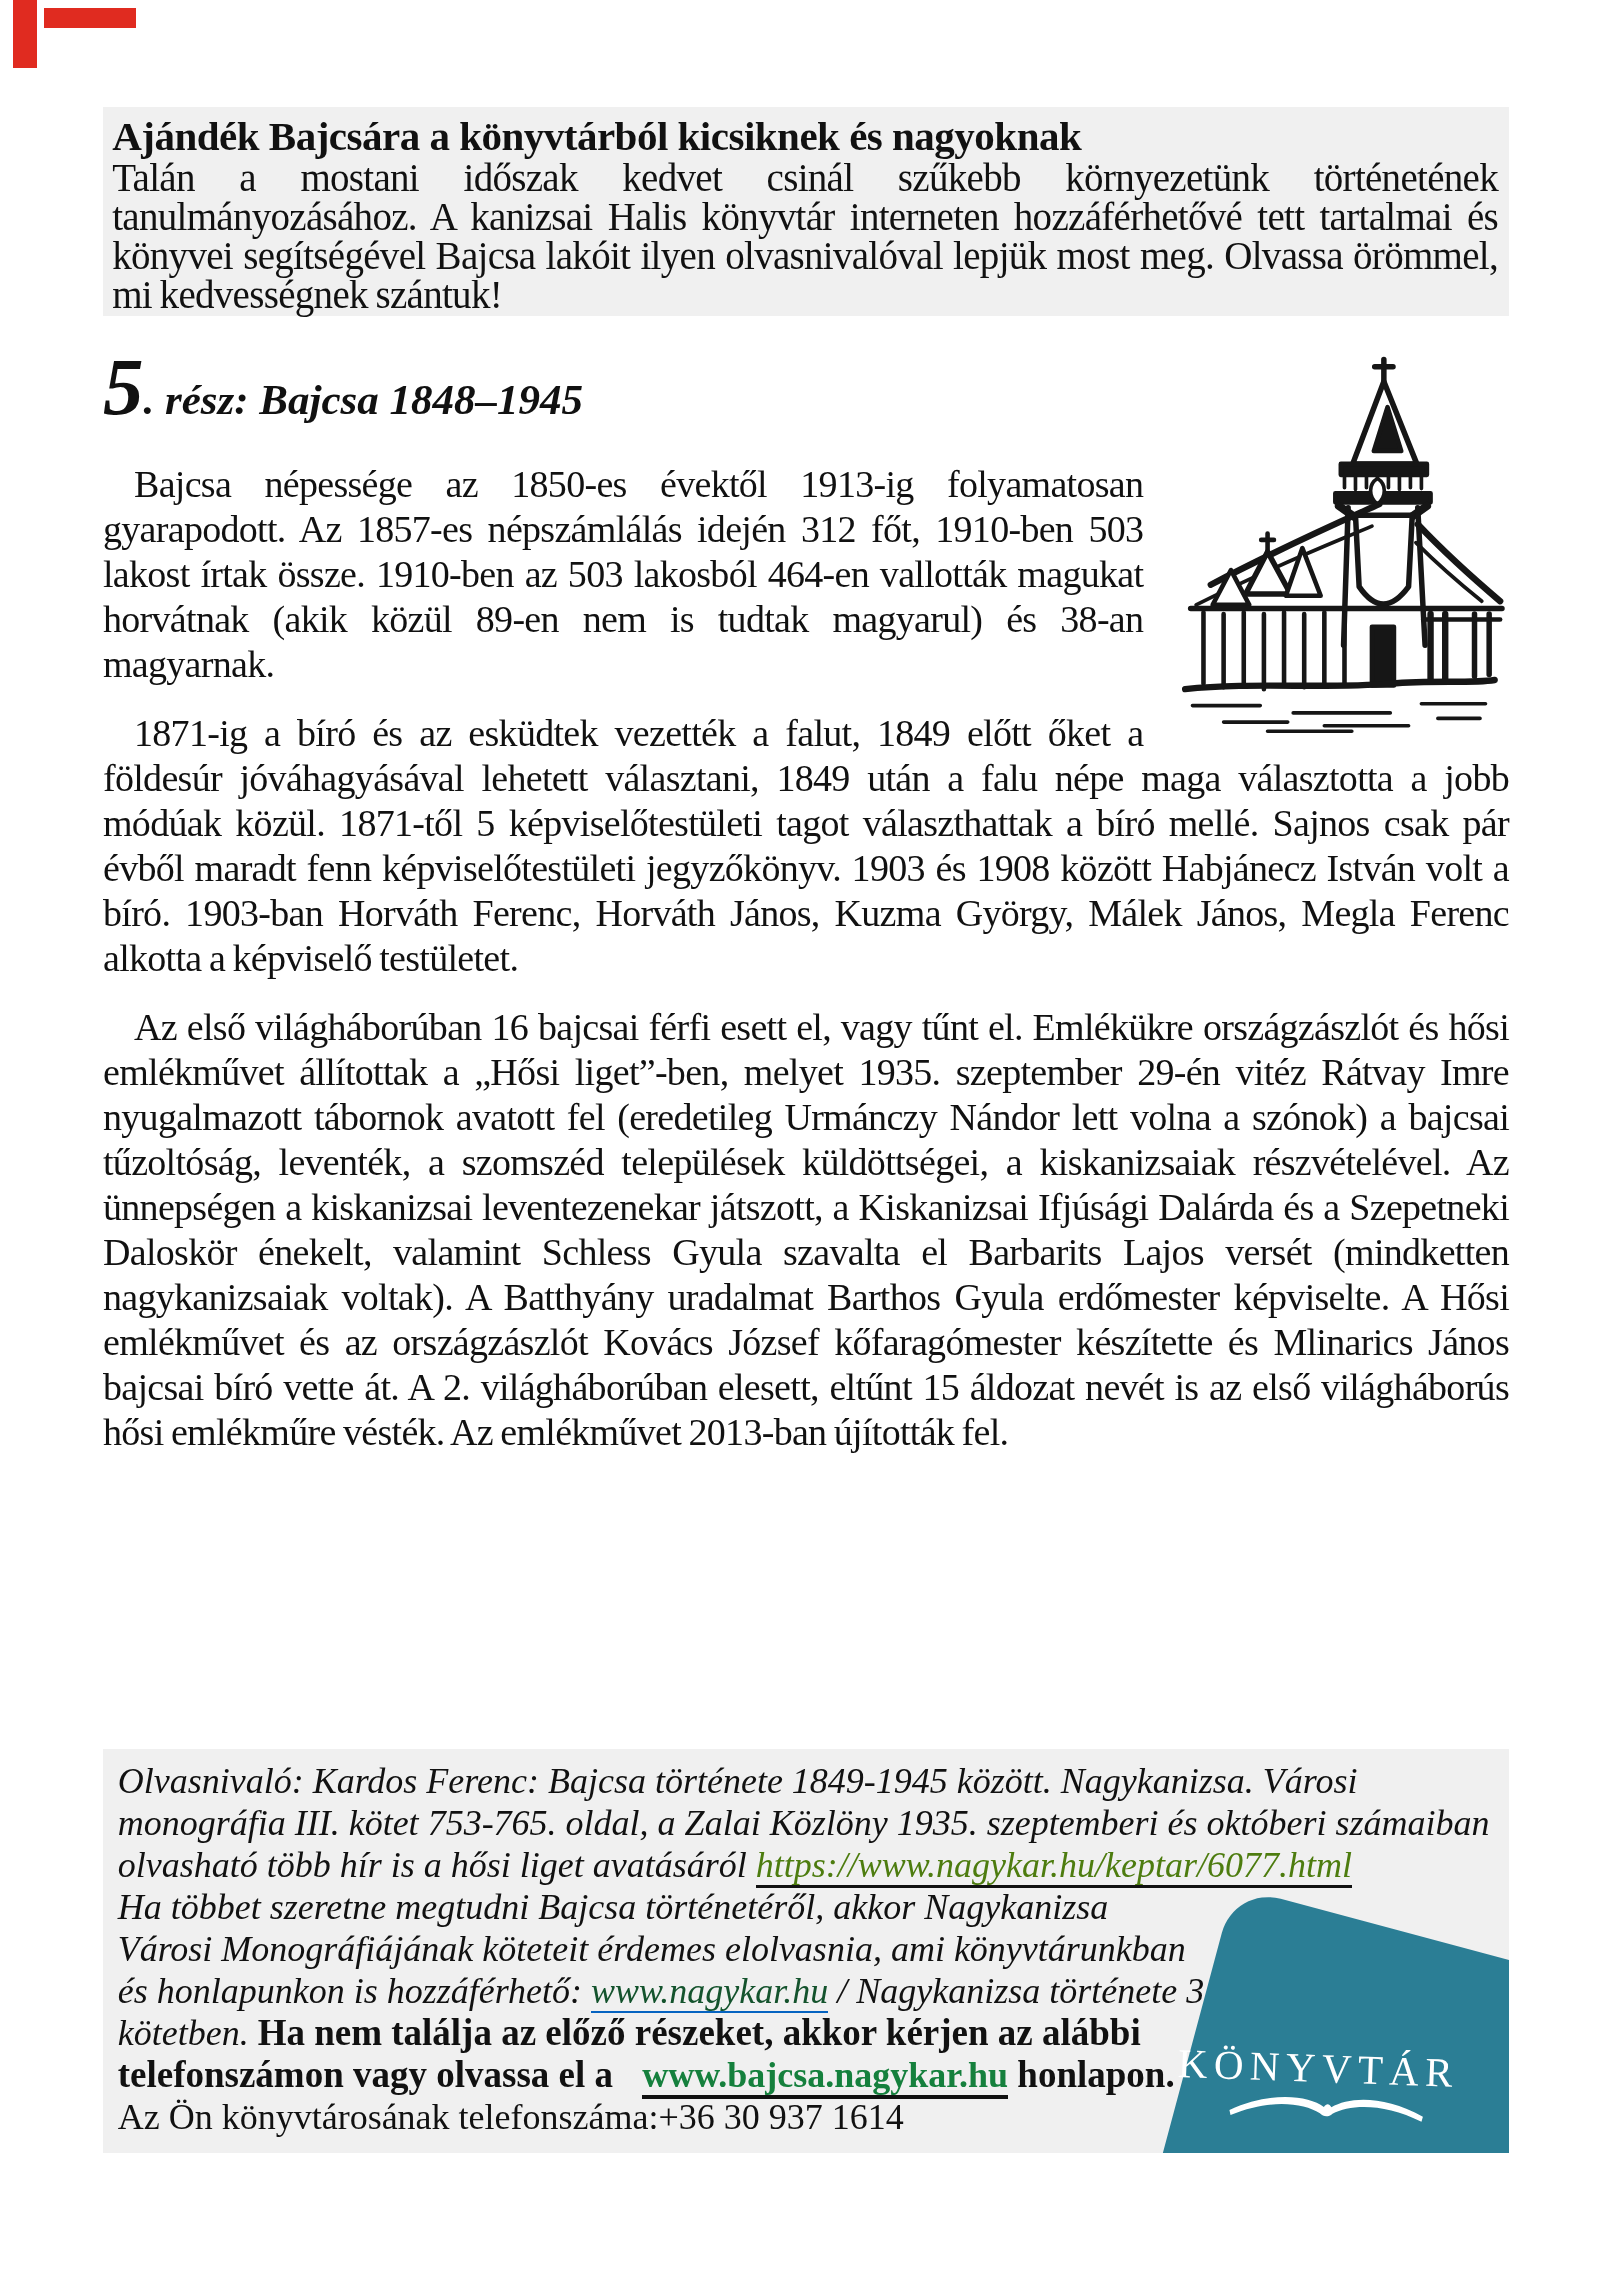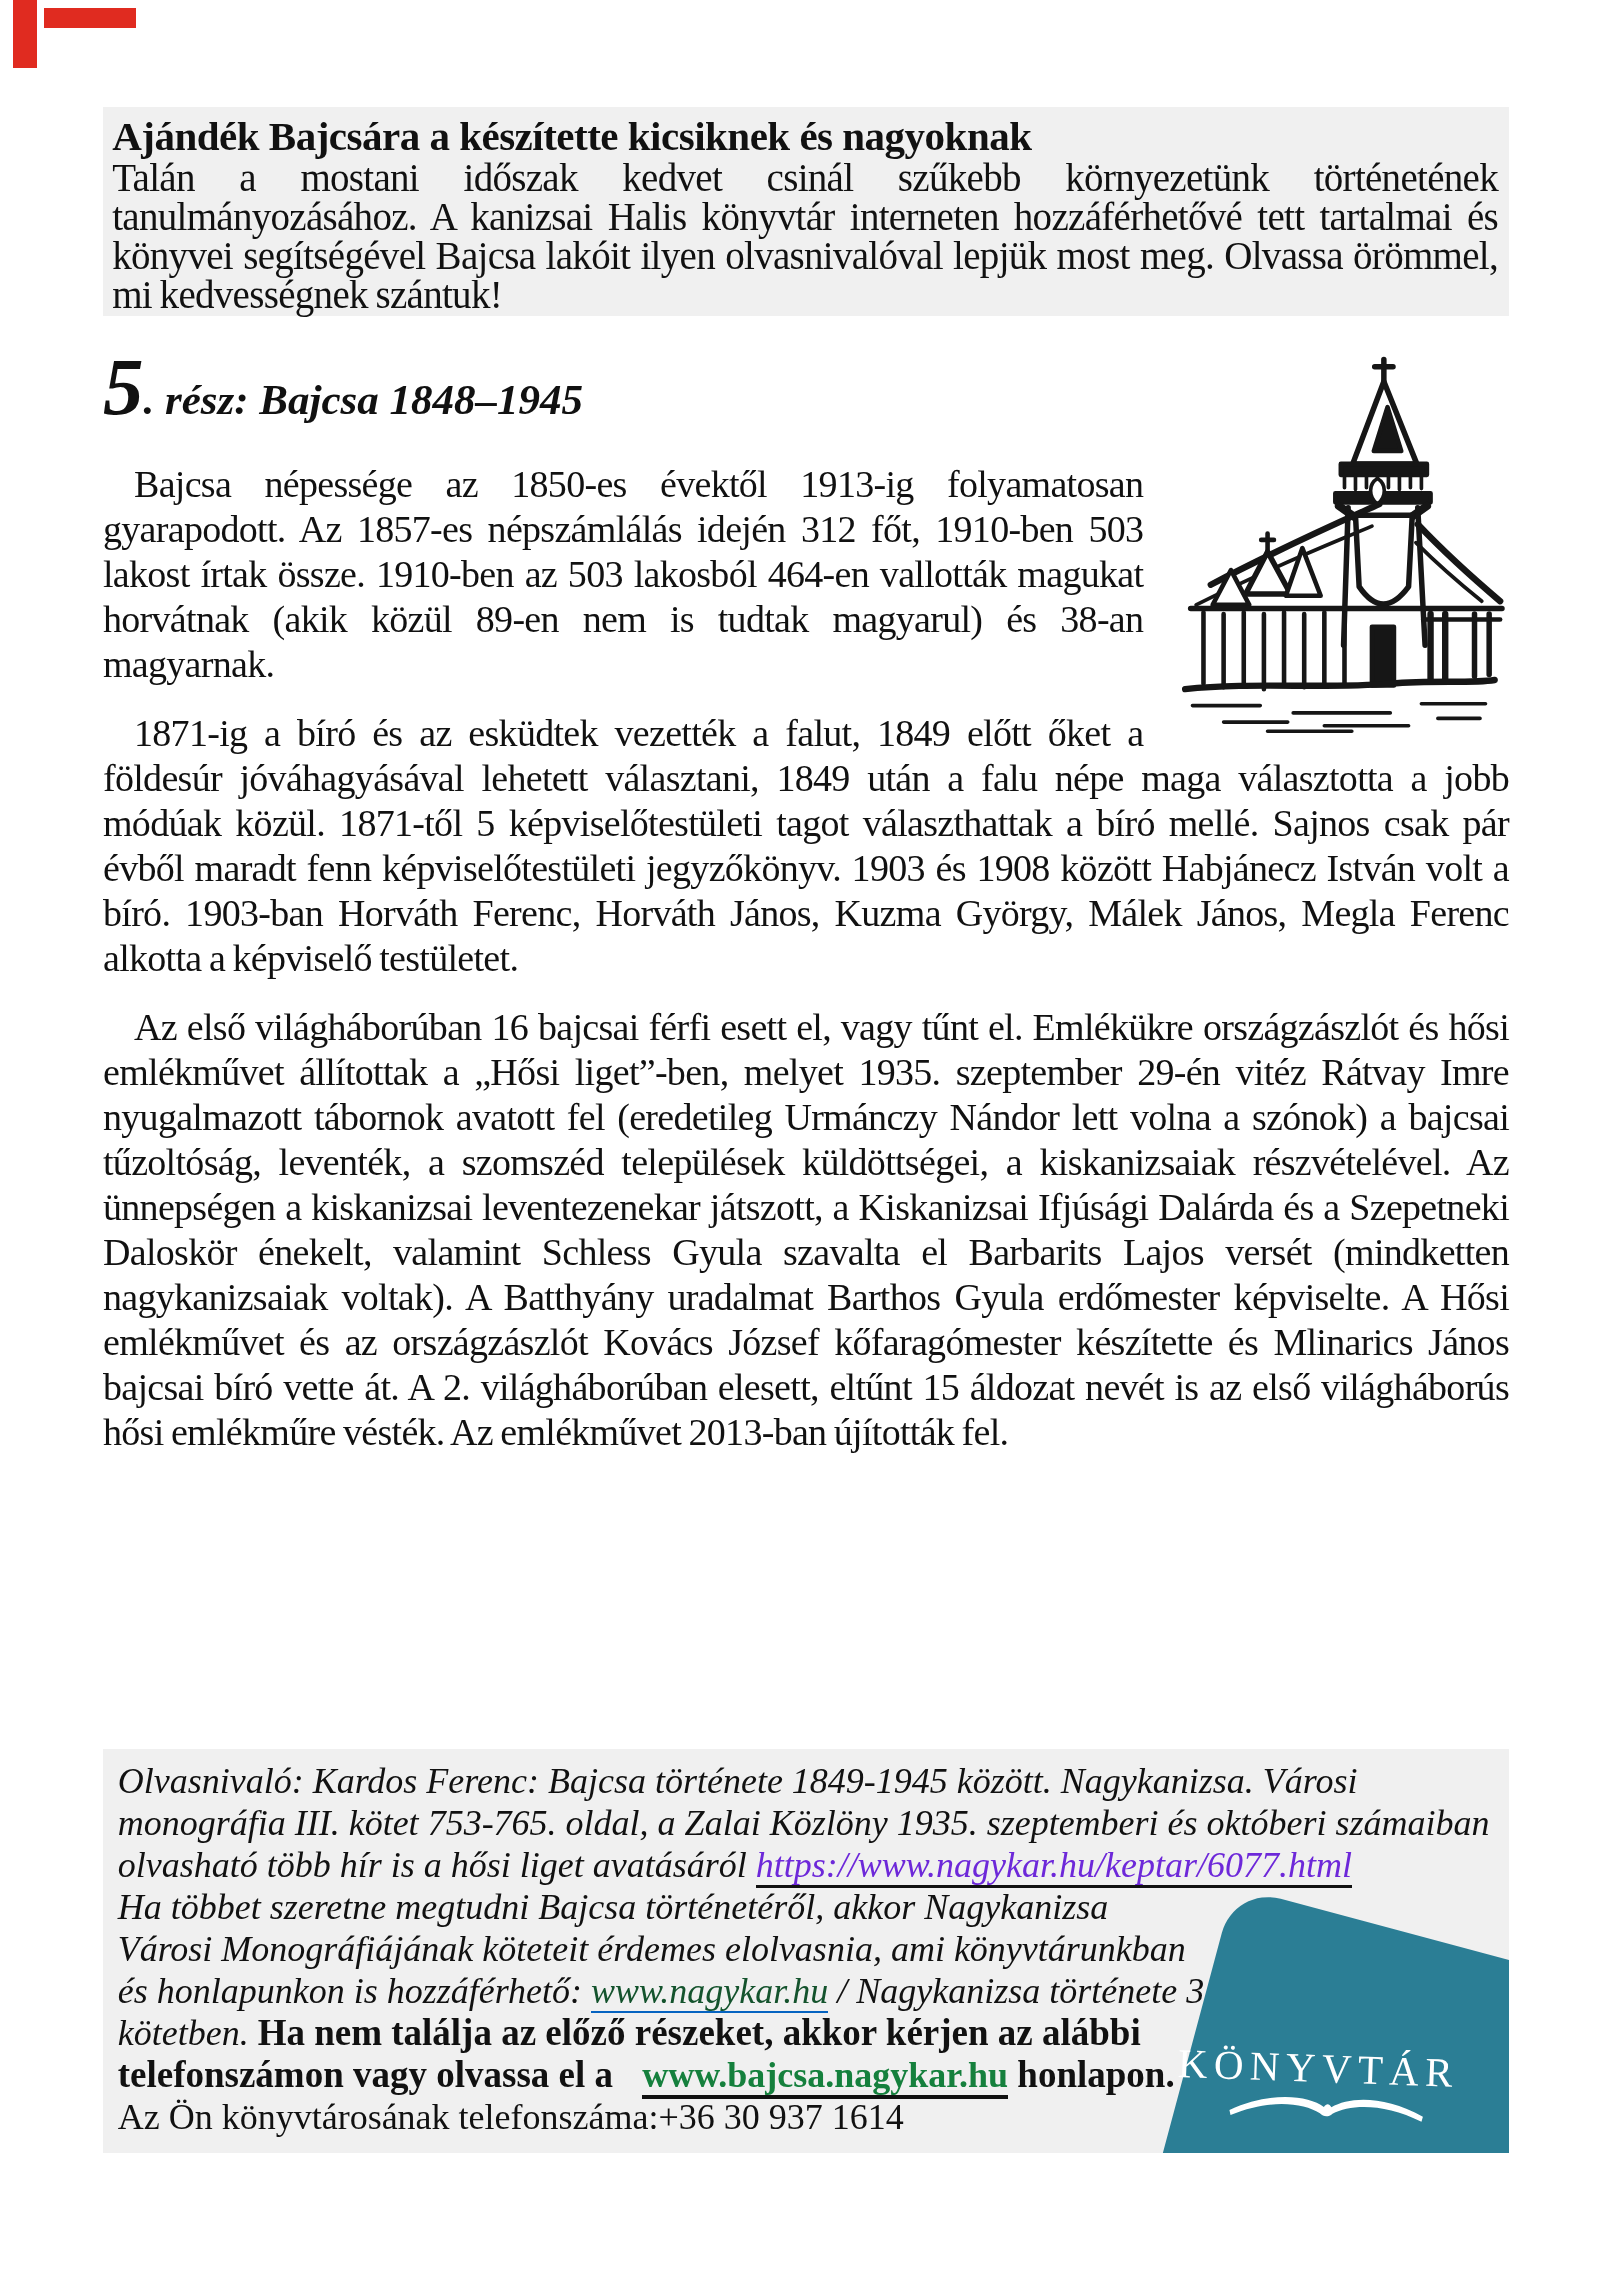--- a/index.html
+++ b/index.html
@@ -24,21 +24,21 @@
   .part-label{font-size:43px;}
   .bodytext p{margin:0;font-size:38px;line-height:45px;text-align:justify;
               letter-spacing:-0.7px;word-spacing:-1.4px;}
   .bodytext p.indented{text-indent:31px;margin-top:24px;}
 
   
   .footer-box{position:absolute;left:103px;top:1749px;width:1406px;height:404px;background:#f0f0f0;
               box-sizing:border-box;padding:11px 14.7px;overflow:hidden;}
   .footer-text{position:relative;z-index:2;font-size:36px;line-height:42px;font-style:italic;text-align:left;}
   .logo-spacer{float:right;width:303px;height:275px;margin-right:-14.7px;}
-  .link-doc{color:#6d28d9;border-bottom:3.7px solid #111;text-decoration:none;cursor:pointer;}
+  .link-doc{color:#4d7c0f;border-bottom:3.7px solid #111;text-decoration:none;cursor:pointer;}
   .link-blue{color:#14532d;border-bottom:2.8px solid #0563c1;text-decoration:none;cursor:pointer;}
   .f-bold{font-style:normal;font-weight:bold;font-size:37px;}
   .link-bajcsa{color:#15803d;border-bottom:4.6px solid #111;text-decoration:none;font-style:normal;font-weight:bold;cursor:pointer;margin-left:20px;}
   .f-plain{font-style:normal;}
 
   
   .logo-rect{position:absolute;z-index:1;right:-110px;bottom:-161px;width:441px;height:377px;
              background:#2b7e95;border-radius:48px;transform:rotate(15deg);}
   .logo-label{position:absolute;z-index:3;right:39px;bottom:61px;width:303px;text-align:center;
               color:#fff;font-size:41px;letter-spacing:6.4px;font-family:"Liberation Serif",serif;
@@ -47,21 +47,21 @@
 </style>
 </head>
 <body>
 
 <div class="page">
 
   <div class="corner-mark-v"></div>
   <div class="corner-mark-h"></div>
 
   <div class="header-box">
-    <div class="header-title">Ajándék Bajcsára a készítette kicsiknek és nagyoknak</div>
+    <div class="header-title">Ajándék Bajcsára a könyvtárból kicsiknek és nagyoknak</div>
     <div class="header-intro">Talán a mostani időszak kedvet csinál szűkebb környezetünk történetének tanulmányozásához. A kanizsai Halis könyvtár interneten hozzáférhetővé tett tartalmai és könyvei segítségével Bajcsa lakóit ilyen olvasnivalóval lepjük most meg. Olvassa örömmel, mi kedvességnek szántuk!</div>
   </div>
 
   <div class="content">
 
     <div class="church">
       <svg viewBox="0 0 380 415" width="351" height="380" xmlns="http://www.w3.org/2000/svg">
         <g stroke="#161616" fill="none" stroke-width="5" stroke-linecap="round" stroke-linejoin="round">
           <path d="M245 6 v26 M235 14 h20" stroke-width="6"></path>
           <path d="M245 30 L211 120 L281 120 Z" fill="#fff" stroke-width="6"></path>

